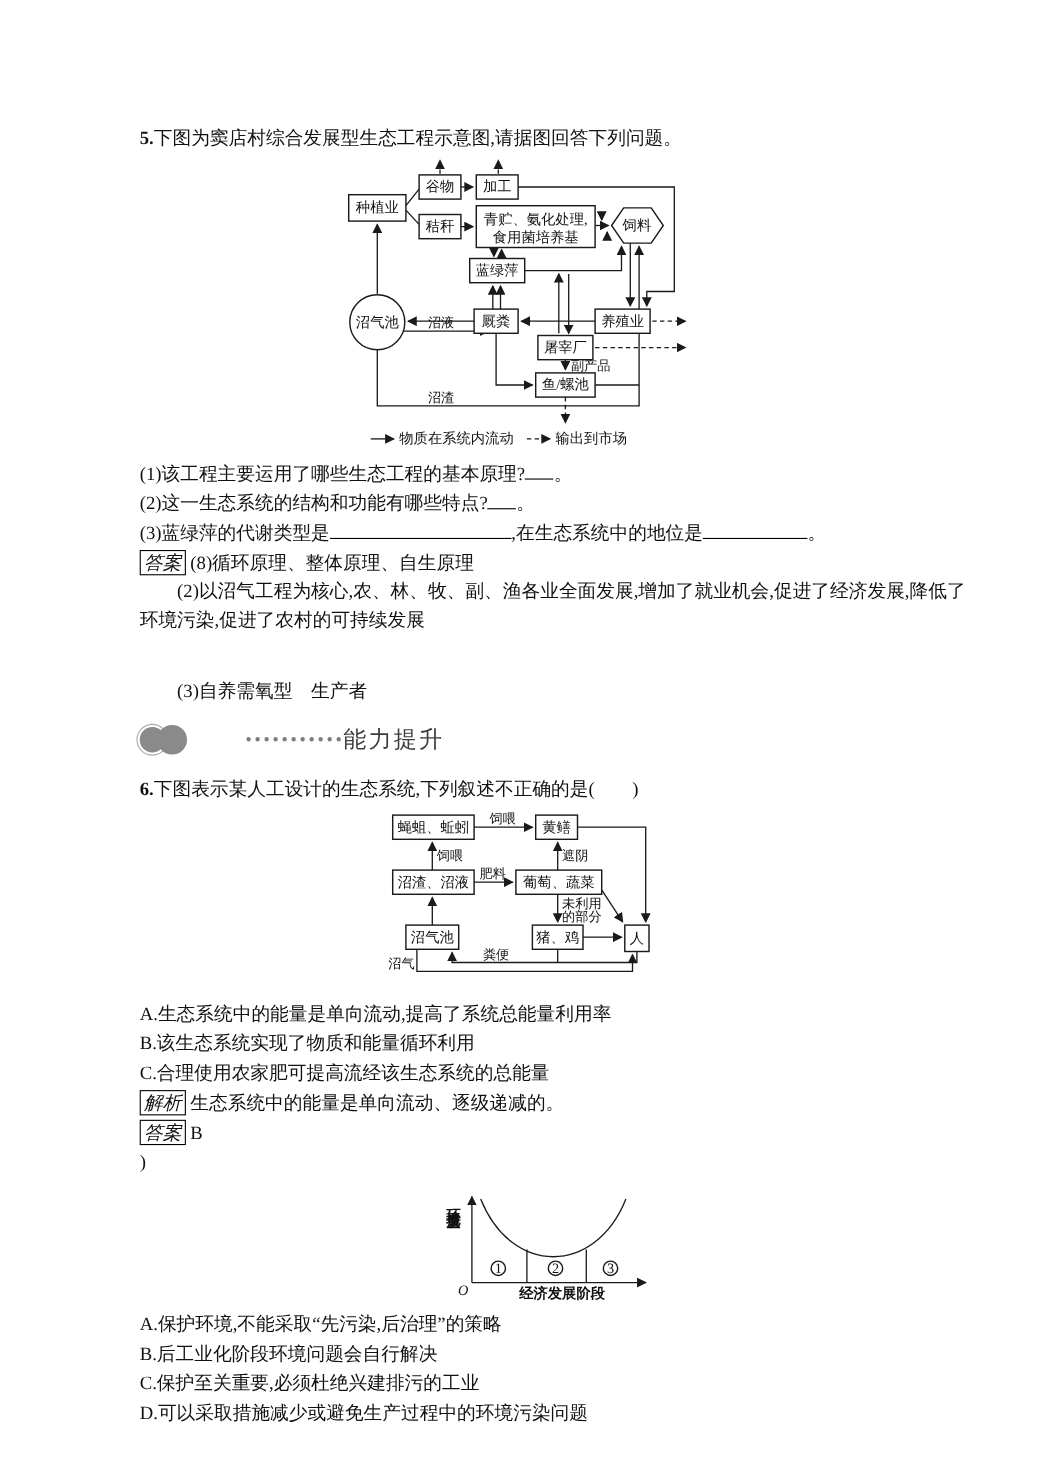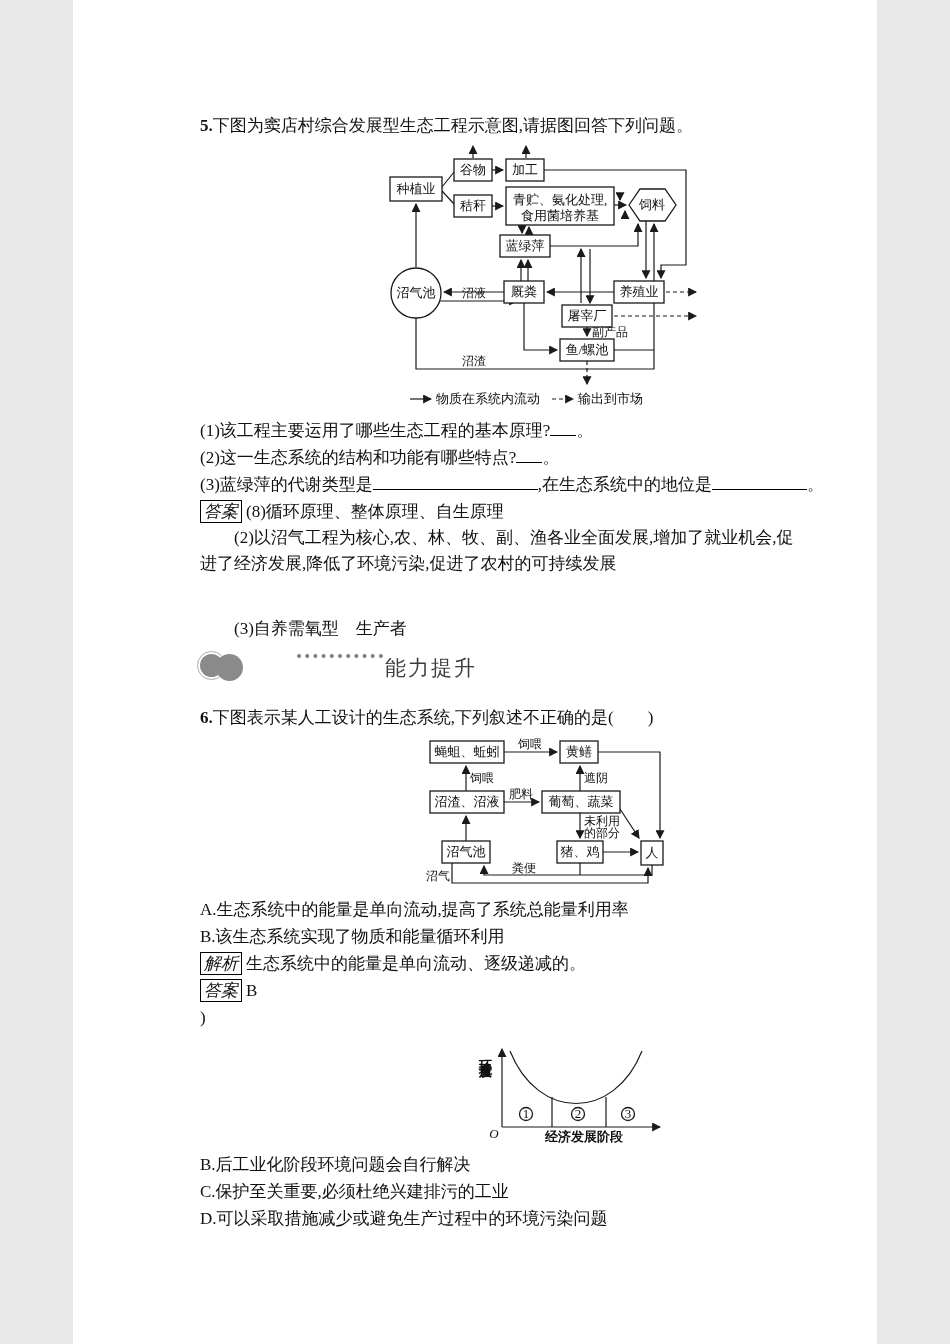--- a/index.html
+++ b/index.html
@@ -1,40 +1,40 @@
 <!DOCTYPE html>
 <html><head>
 <meta charset="utf-8">
 <style>
   html,body{margin:0;padding:0;background:#e8e8e8;}
-  .page{position:relative;width:804px;height:1344px;background:#ffffff;margin:0 auto;
+  .page{position:relative;width:950px;height:1344px;background:#ffffff;margin:0 auto;
         box-sizing:border-box;padding:112px 67px 0 127px;
         font-family:"Liberation Serif","DejaVu Serif",serif;color:#111;font-size:17px;}
   .line{line-height:27px;white-space:nowrap;}
   b{font-weight:bold;}
   .blank{display:inline-block;border-bottom:1px solid #000;height:16px;vertical-align:baseline;}
   .w24{width:26px;} .w165{width:165px;} .w95{width:95px;}
   .boxed{display:inline-block;border:1.5px solid #000;padding:0 3px;margin-right:4px;line-height:21px;font-style:italic;}
   .ml2{margin-left:2em;margin-top:38px;}
   .para{line-height:26px;text-indent:2em;}
   
   .diag1{margin:4px 0 8px 176px;}
-  .diag2{margin:4px 0 5px 224px;}
+  .diag2{margin:4px 0 17px 224px;}
   .graph-wrap{position:relative;width:240px;margin:8px 0 8px 256px;}
   svg{display:block;overflow:visible;}
   svg line, svg polyline, svg path.conn{stroke:#1a1a1a;stroke-width:1.2;fill:none;}
   svg .dash{stroke-dasharray:4 3;}
   svg rect{fill:#fff;stroke:#1a1a1a;stroke-width:1.3;}
   svg .shape{fill:#fff;stroke:#1a1a1a;stroke-width:1.3;}
   svg text{fill:#111;font-size:13px;font-family:"Liberation Serif","DejaVu Serif",serif;}
   svg .lab{font-size:12px;}
   .ylabel{position:absolute;left:20px;top:10px;writing-mode:vertical-rl;text-orientation:upright;
           font-size:13px;font-weight:bold;letter-spacing:2px;}
   
-  .section-header{display:flex;align-items:flex-start;height:36px;margin:12px 0 14px 0;}
+  .section-header{display:flex;align-items:center;height:36px;margin:12px 0 14px 0;}
   .circ{border-radius:50%;display:inline-block;}
   .c1{width:23px;height:23px;background:#8a8a8a;margin-right:-7px;outline:1.5px solid #aaa;outline-offset:2px;}
   .c2{width:27px;height:27px;background:#8a8a8a;}
   .dots{display:inline-block;width:86px;border-top:4px dotted #7d7d7d;margin-left:54px;}
   .header-text{font-family:"Liberation Sans","DejaVu Sans",sans-serif;font-size:21px;color:#3d3d3d;
                letter-spacing:2px;margin-left:2px;}
   .opt{line-height:27px;}
 </style>
 </head>
 <body>
@@ -209,20 +209,21 @@
       <text class="lab" x="97" y="63" text-anchor="middle">肥料</text>
       <text class="lab" x="160" y="90">未利用</text>
       <text class="lab" x="160" y="102">的部分</text>
       <text class="lab" x="88" y="137">粪便</text>
       <text class="lab" x="2" y="145">沼气</text>
     </svg>
   </div>
 
   <div class="opt">A.生态系统中的能量是单向流动,提高了系统总能量利用率</div>
   <div class="opt">B.该生态系统实现了物质和能量循环利用</div>
+  <div class="opt">C.合理使用农家肥可提高流经该生态系统的总能量</div>
   <div class="line"><span class="boxed">解析</span><span>生态系统中的能量是单向流动、逐级递减的。</span></div>
   <div class="line"><span class="boxed">答案</span><span>B</span></div>
 
   <div class="line">)</div>
 
   <div class="graph-wrap">
     <div class="ylabel">环境质量</div>
     <svg width="240" height="104" viewBox="0 0 240 104">
       <g>
         <line x1="46" y1="88" x2="46" y2="10" marker-end="url(#arw)"></line>
@@ -241,17 +242,18 @@
           <text x="122" y="79" font-size="10" text-anchor="middle">2</text>
         </g>
       <g>
           <circle class="shape" cx="172" cy="75" r="6.5" stroke-width="1"></circle>
           <text x="172" y="79" font-size="10" text-anchor="middle">3</text>
         </g>
       <text x="128" y="102" text-anchor="middle" font-weight="bold">经济发展阶段</text>
     </svg>
   </div>
 
+  <div class="opt">A.保护环境,不能采取“先污染,后治理”的策略</div>
   <div class="opt">B.后工业化阶段环境问题会自行解决</div>
   <div class="opt">C.保护至关重要,必须杜绝兴建排污的工业</div>
   <div class="opt">D.可以采取措施减少或避免生产过程中的环境污染问题</div>
 
 </div>
 
 </body></html>

